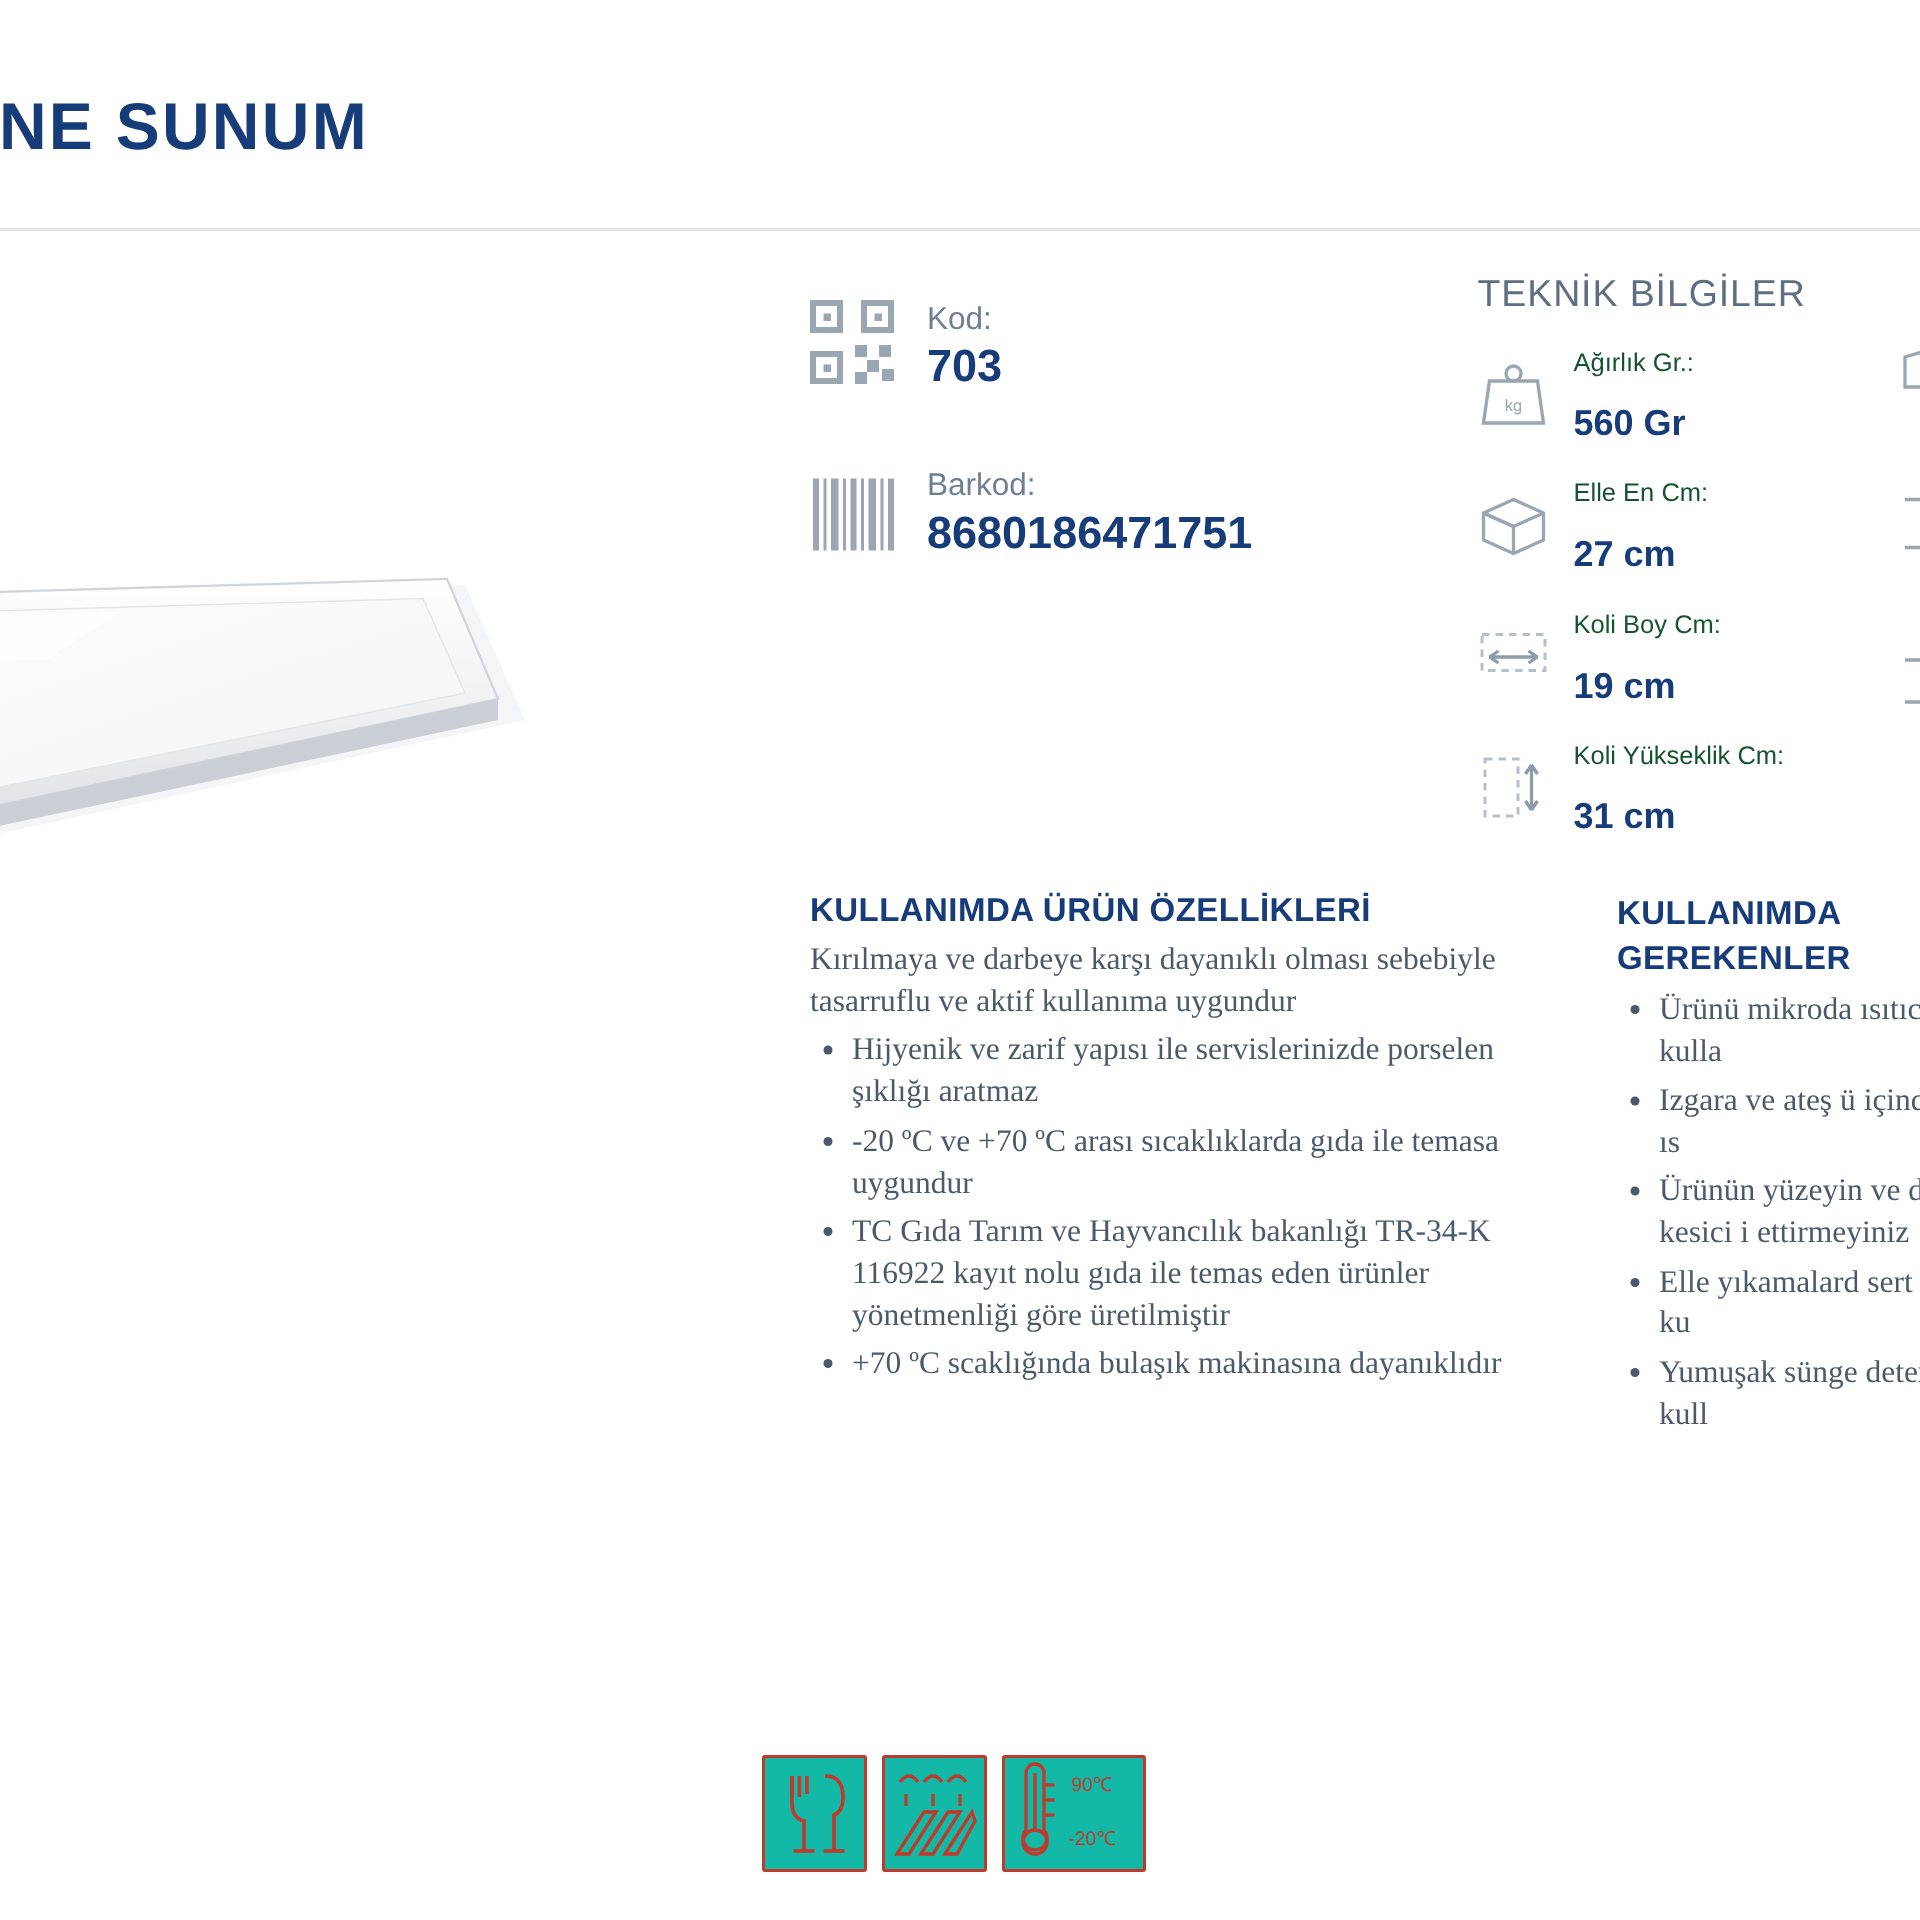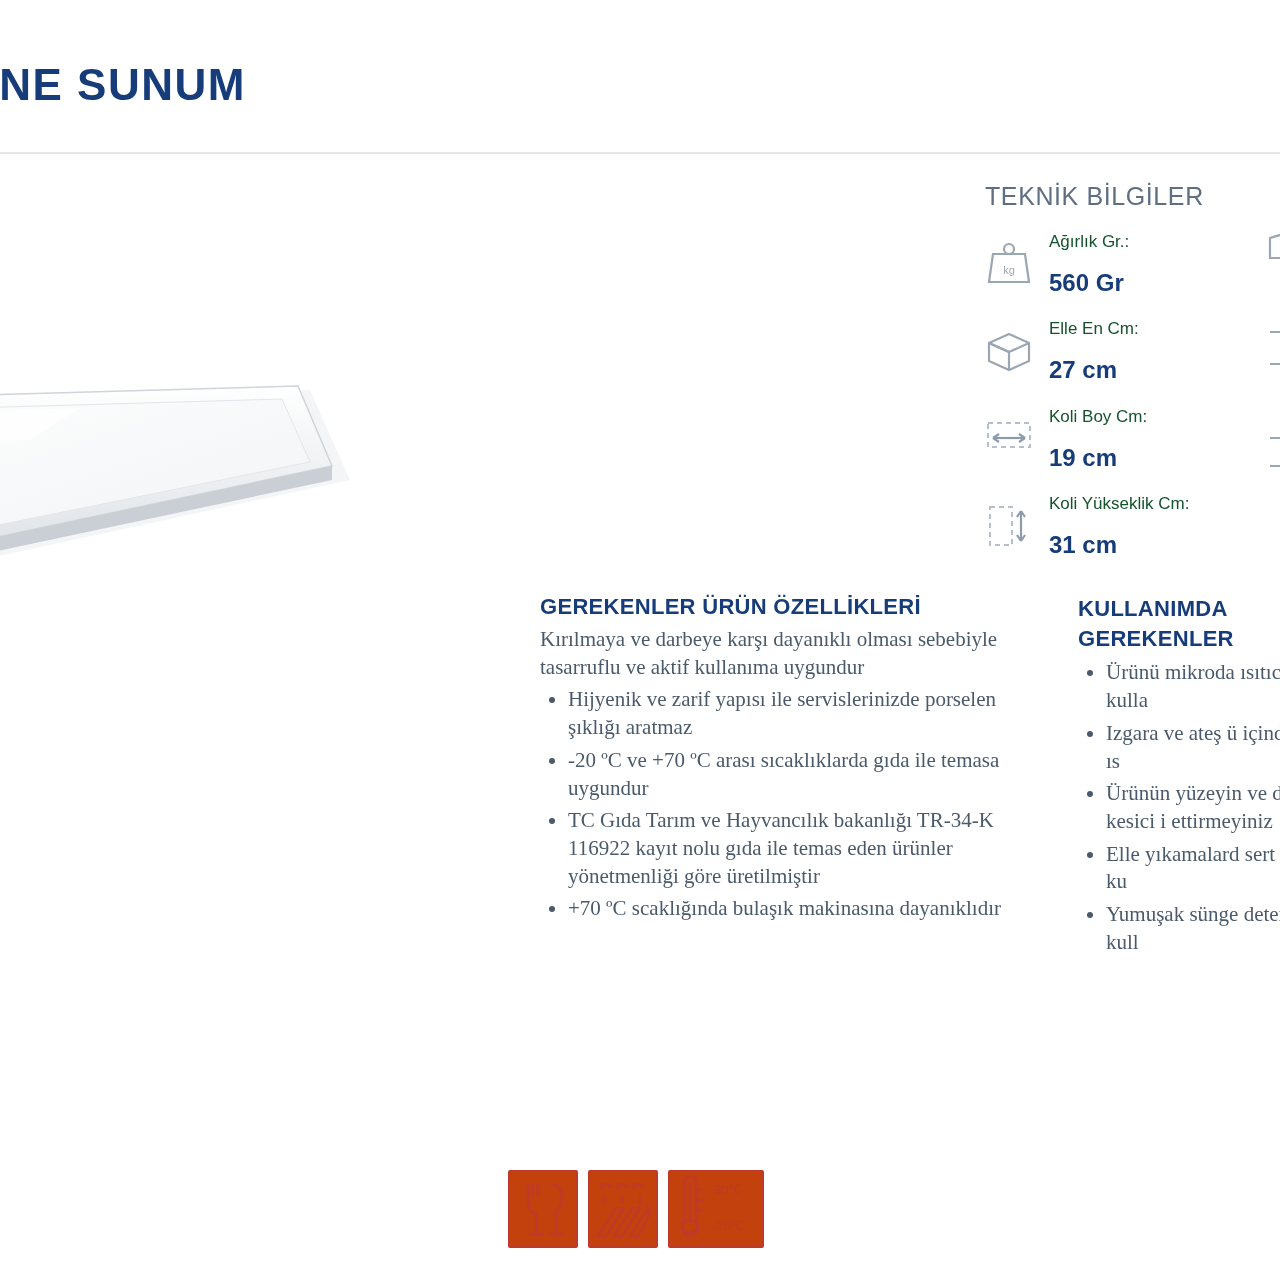--- a/index.html
+++ b/index.html
@@ -88,21 +88,21 @@
   ul.feat-list li::marker { color: #4a5a6b; }
   .first-item { list-style: none; margin-left: -28px; }
 
   .usage { position: absolute; left: 1078px; top: 594px; width: 290px; }
   .usage .feat-head { line-height: 1.35; }
 
   
   .picto-row { position:absolute; left: 508px; top: 1170px; display:flex; gap: 10px; }
   .picto {
     width: 70px; height: 78px; border: 2px solid #c0392b; border-radius: 2px;
-    position: relative; background: #c2410c;
+    position: relative; background: #14b8a6;
   }
 </style>
 </head>
 <body>
 
 <div class="page">
 
   <div class="title">ANE SUNUM</div>
   <div class="header-rule"></div>
 
@@ -126,22 +126,62 @@
 
     <polygon points="66,258 452,176 452,190 66,272" fill="#c9cfd5"></polygon>
     <polygon points="0,108 66,258 66,272 0,122" fill="#b9c0c7"></polygon>
 
     <polygon points="30,124 200,118 150,150 44,152" fill="#ffffff" opacity="0.75"></polygon>
   </svg>
 
 
   <div class="info-col">
 
-
-
+    <div class="info-row">
+      <div class="info-icon">
+        <svg width="64" height="64" viewBox="0 0 64 64" fill="#9aa6b2">
+          <rect x="2" y="2" width="18" height="18" fill="none" stroke="#9aa6b2" stroke-width="4"></rect>
+          <rect x="9" y="9" width="5" height="5"></rect>
+          <rect x="36" y="2" width="18" height="18" fill="none" stroke="#9aa6b2" stroke-width="4"></rect>
+          <rect x="43" y="9" width="5" height="5"></rect>
+          <rect x="2" y="36" width="18" height="18" fill="none" stroke="#9aa6b2" stroke-width="4"></rect>
+          <rect x="9" y="43" width="5" height="5"></rect>
+          <rect x="30" y="30" width="8" height="8"></rect>
+          <rect x="46" y="30" width="8" height="8"></rect>
+          <rect x="38" y="40" width="8" height="8"></rect>
+          <rect x="30" y="48" width="8" height="8"></rect>
+          <rect x="48" y="46" width="8" height="8"></rect>
+        </svg>
+      </div>
+      <div class="info-text">
+        <div class="info-label">Kod:</div>
+        <div class="info-value">703</div>
+      </div>
+    </div>
+
+
+    <div class="info-row">
+      <div class="info-icon">
+        <svg width="62" height="52" viewBox="0 0 62 52" fill="#9aa6b2">
+          <rect x="2" y="2" width="4" height="48"></rect>
+          <rect x="9" y="2" width="2" height="48"></rect>
+          <rect x="14" y="2" width="5" height="48"></rect>
+          <rect x="22" y="2" width="2" height="48"></rect>
+          <rect x="27" y="2" width="4" height="48"></rect>
+          <rect x="34" y="2" width="2" height="48"></rect>
+          <rect x="39" y="2" width="5" height="48"></rect>
+          <rect x="47" y="2" width="2" height="48"></rect>
+          <rect x="52" y="2" width="4" height="48"></rect>
+        </svg>
+      </div>
+      <div class="info-text">
+        <div class="info-label">Barkod:</div>
+        <div class="info-value">8680186471751</div>
+      </div>
+    </div>
 
   </div>
 
   <div class="tech">
     <div class="tech-title">TEKNİK BİLGİLER</div>
 
     <div class="tech-row">
       <div class="tech-icon">
         <svg width="48" height="46" viewBox="0 0 48 46" fill="none" stroke="#9aa6b2" stroke-width="2.2">
           <path d="M8 14 L40 14 L44 42 L4 42 Z"></path>
@@ -212,21 +252,21 @@
       </svg>
     </div>
     <div class="clip">
       <svg width="30" height="40" viewBox="0 0 30 40" fill="none" stroke="#9aa6b2" stroke-width="2.2">
         <path d="M2 6 L24 6 L24 34 L2 34"></path>
       </svg>
     </div>
   </div>
 
   <div class="features">
-    <div class="feat-head">GEREKENLER ÜRÜN ÖZELLİKLERİ</div>
+    <div class="feat-head">KULLANIMDA ÜRÜN ÖZELLİKLERİ</div>
     <ul class="feat-list">
       <li class="first-item">Kırılmaya ve darbeye karşı dayanıklı olması sebebiyle tasarruflu ve aktif kullanıma uygundur</li>
       <li>Hijyenik ve zarif yapısı ile servislerinizde porselen şıklığı aratmaz</li>
       <li>-20 ºC ve +70 ºC arası sıcaklıklarda gıda ile temasa uygundur</li>
       <li>TC Gıda Tarım ve Hayvancılık bakanlığı TR-34-K 116922 kayıt nolu gıda ile temas eden ürünler yönetmenliği göre üretilmiştir</li>
       <li>+70 ºC scaklığında bulaşık makinasına dayanıklıdır</li>
     </ul>
   </div>
 
   <div class="usage">

